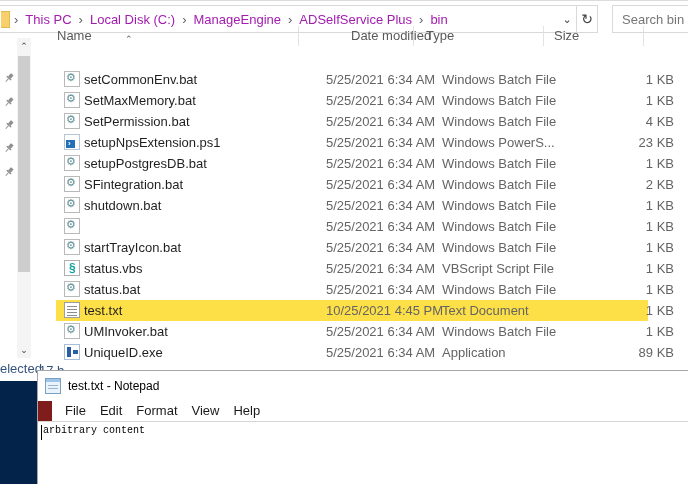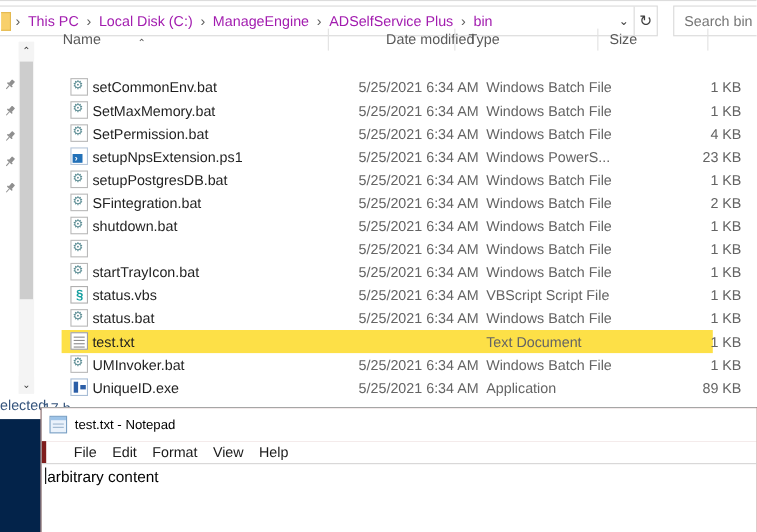--- a/index.html
+++ b/index.html
@@ -65,25 +65,25 @@
   
   .desktop-corner{position:absolute;left:0;top:381px;width:37px;height:103px;background:#03234a;}
 
   
   .notepad{position:absolute;left:37px;top:370px;width:651px;height:114px;background:#7f1d1d;border-top:1px solid #a6a6a6;border-left:1px solid #a6a6a6;z-index:5;box-sizing:content-box;}
   .np-title{position:absolute;left:0;top:0;right:0;height:30px;background:#fff;}
   .notepad-icon{position:absolute;left:7px;top:7px;width:16px;height:16px;background:#eaf2fb;border:1px solid #7aa0c4;box-sizing:border-box;}
   .notepad-icon::before{content:"";position:absolute;left:0;right:0;top:0;height:3px;background:#9ec4e8;}
   .notepad-icon::after{content:"";position:absolute;left:2px;top:6px;width:10px;height:1px;background:#9db6cf;box-shadow:0 3px 0 #9db6cf;}
   .np-title-text{position:absolute;left:30px;top:0;line-height:30px;font-size:12px;color:#000;white-space:nowrap;}
-  .np-menu{position:absolute;left:4px;top:30px;right:0;height:20px;background:#fff;padding-left:18px;}
+  .np-menu{position:absolute;left:14px;top:30px;right:0;height:20px;background:#fff;padding-left:6px;}
   .np-menu-item{display:inline-block;font-size:13px;color:#1a1a1a;line-height:20px;padding:0 7px;cursor:default;}
   .np-content{position:absolute;left:0;top:50px;right:0;bottom:0;border-top:1px solid #d6d6d6;background:#fff;}
   .np-caret{position:absolute;left:3px;top:3px;width:1px;height:15px;background:#000;}
-  .np-text{position:absolute;left:5px;top:3px;font-family:Liberation Sans, sans-serif;font-size:14px;color:#000;white-space:pre;}
+  .np-text{position:absolute;left:5px;top:3px;font-family:Liberation Mono, monospace;font-size:10px;color:#000;white-space:pre;}
 </style>
 </head>
 <body>
 
 <div id="screen">
   <div class="top-line"></div>
 
   <div class="addr">
     <span class="folder-frag"></span>
     <span id="breadcrumb" style="display:flex;align-items:center;">
@@ -235,20 +235,21 @@
       <div class="row" style="top: 210px;">
         <span class="ficon batch-file-icon"></span>
         <span class="cell-name">status.bat</span>
         <span class="cell-date">5/25/2021 6:34 AM</span>
         <span class="cell-type">Windows Batch File</span>
         <span class="cell-size">1 KB</span>
       </div>
       <div class="row selected" style="top: 231px;">
         <span class="ficon text-file-icon"></span>
         <span class="cell-name">test.txt</span>
+        <span class="cell-date">10/25/2021 4:45 PM</span>
         <span class="cell-type">Text Document</span>
         <span class="cell-size">1 KB</span>
       </div>
       <div class="row" style="top: 252px;">
         <span class="ficon batch-file-icon"></span>
         <span class="cell-name">UMInvoker.bat</span>
         <span class="cell-date">5/25/2021 6:34 AM</span>
         <span class="cell-type">Windows Batch File</span>
         <span class="cell-size">1 KB</span>
       </div>

